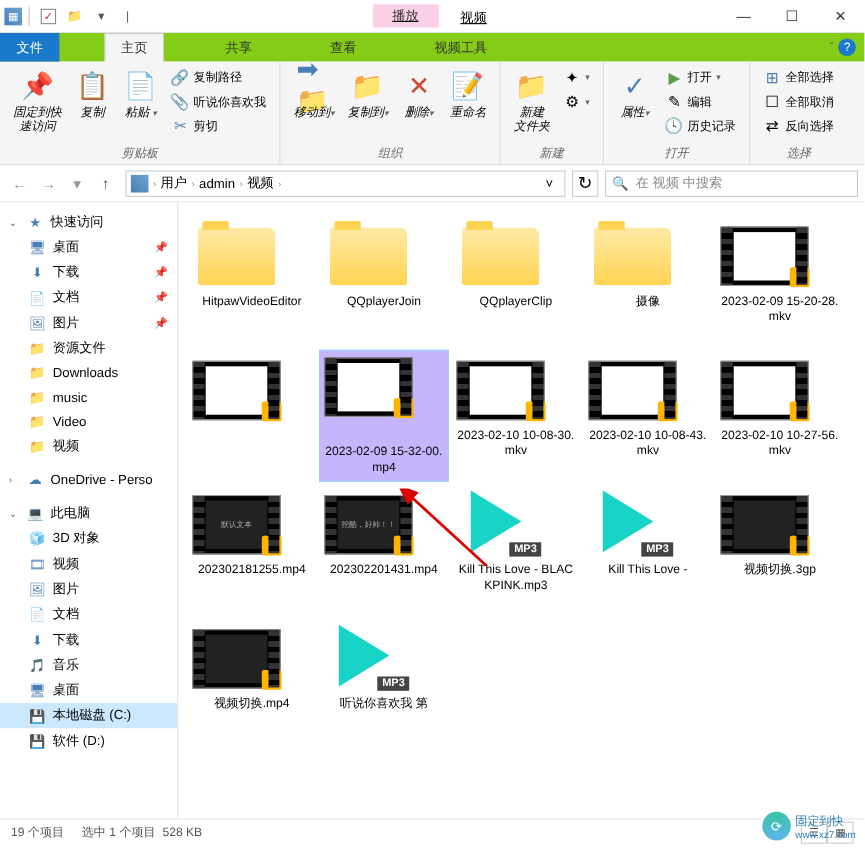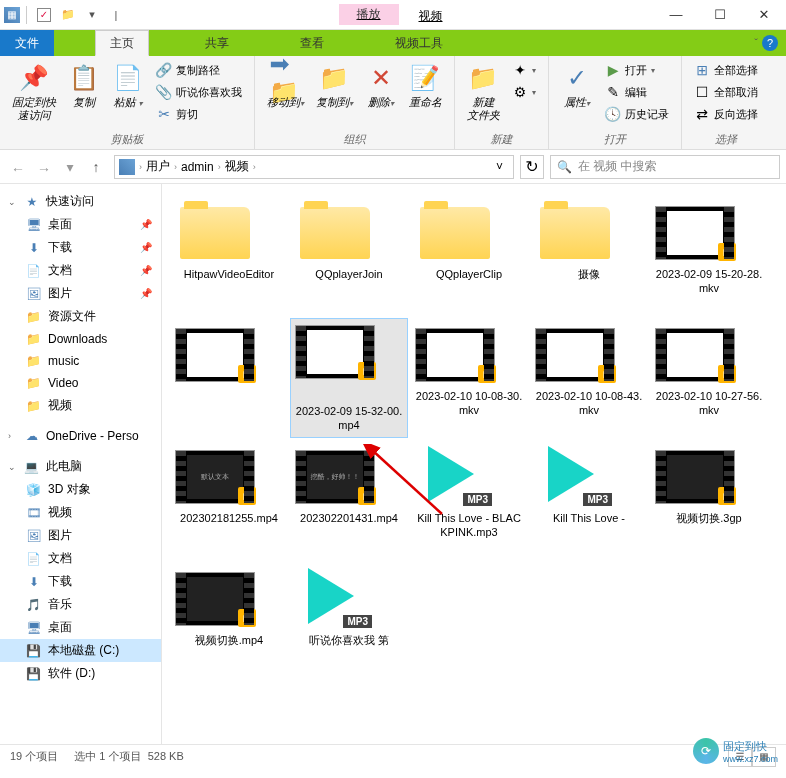--- a/index.html
+++ b/index.html
@@ -62,21 +62,21 @@
 .tree-item.selected { background:#cce8ff; }
 .tree-indent-1 { padding-left:26px; }
 .tree-icon { width:16px; height:16px; display:flex; align-items:center; justify-content:center; font-size:12px; }
 .tree-expand { width:10px; font-size:9px; color:#666; }
 .tree-pin { margin-left:auto; font-size:10px; color:#888; }
 .tree-section { margin-top:8px; }
 
 .content { flex:1; overflow:auto; padding:12px 8px; position:relative; }
 .file-grid { display:flex; flex-wrap:wrap; gap:2px 2px; align-content:flex-start; }
 .file-item { width:118px; height:120px; display:flex; flex-direction:column; padding:6px 4px; border:1px solid transparent; cursor:pointer; }
-.file-item.selected { background:#e5e5e5; border:1px solid #99d1ff;gap:21px; }
+.file-item.selected { background:#c4b5fd; border:1px solid #99d1ff;gap:21px; }
 .file-thumb { width:80px; height:60px; display:flex; align-items:center; justify-content:center; position:relative; }
 .file-label { font-size:11px; text-align:center; line-height:14px; margin-top:4px; word-break:break-all; }
 
 .folder-icon { width:70px; height:52px; background:linear-gradient(#ffe9a6,#ffd452); border-radius:2px 6px 2px 2px; position:relative; }
 .folder-icon::before { content:''; position:absolute; top:-6px; left:4px; width:24px; height:8px; background:#ffd452; border-radius:2px 2px 0 0; }
 
 .video-thumb { width:80px; height:54px; background:#000; position:relative; border:1px solid #999; }
 .video-thumb::before, .video-thumb::after { content:''; position:absolute; top:0; bottom:0; width:10px; background:repeating-linear-gradient(#333 0 5px,#000 5px 10px); }
 .video-thumb::before { left:0; }
 .video-thumb::after { right:0; }

